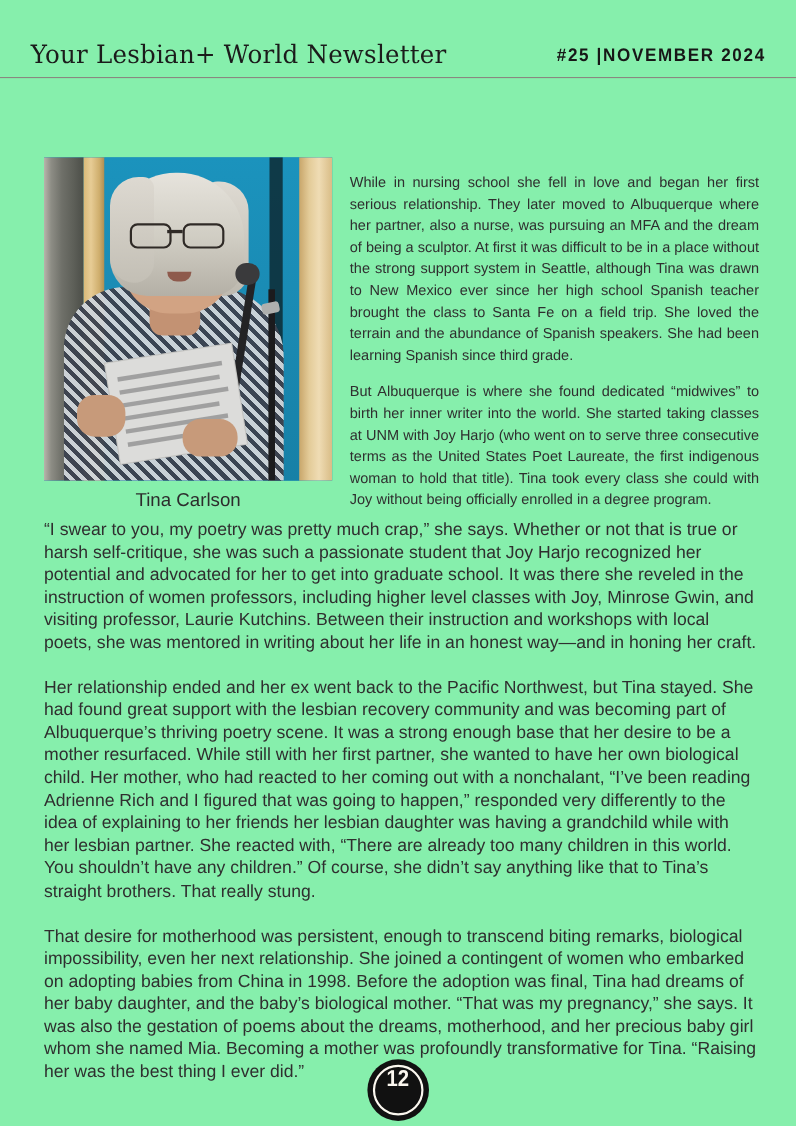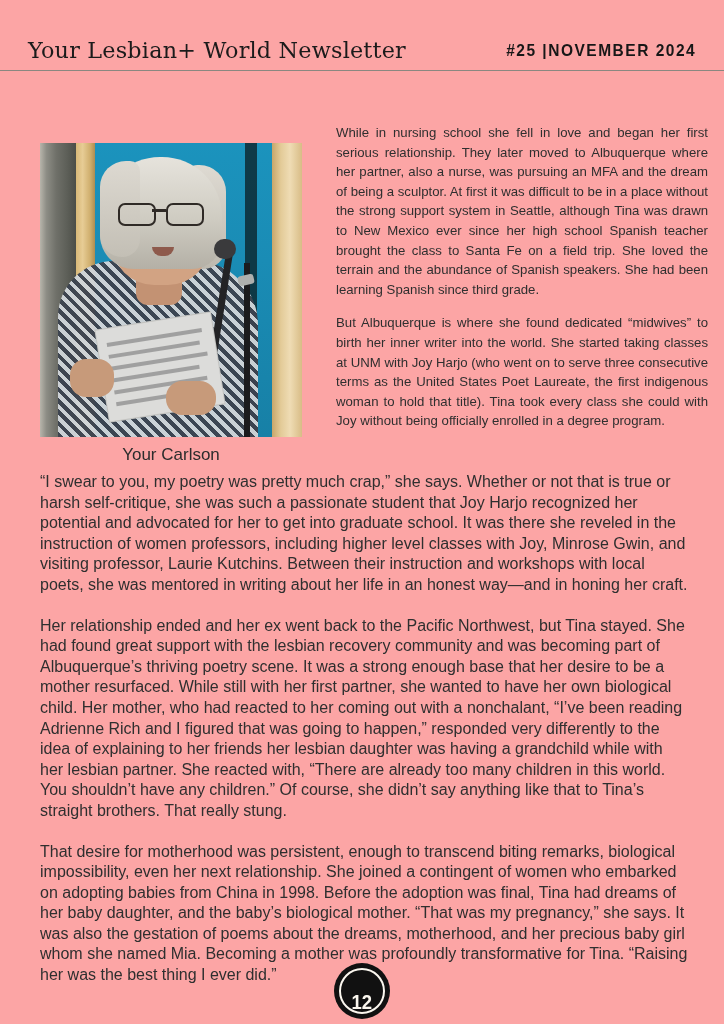--- a/index.html
+++ b/index.html
@@ -13,21 +13,21 @@
     font-family: "Liberation Sans", sans-serif;
     color: #2b2b2b;
     overflow: hidden;
     position: relative;
   }
   .page {
     width: 724px;
     height: 1024px;
     position: relative;
     box-sizing: border-box;
-    background: #fca5a5;
+    background: #86efac;
   }
 
   
   .masthead {
     position: absolute;
     left: 0;
     top: 28px;
     width: 724px;
     height: 44px;
     box-sizing: border-box;
@@ -220,23 +220,22 @@
     text-align: center;
     font-size: 17px;
     color: #2c2c2c;
     font-family: "Liberation Sans", sans-serif;
   }
 
   
   .col-text {
     position: absolute;
     left: 318px;
-    top: 123px;
+    top: 156px;
     width: 372px;
-    margin-left: 18px;
   }
   .col-text p {
     margin: 0 0 14px 0;
     font-size: 13.2px;
     line-height: 19.6px;
     text-align: justify;
     color: #2f2f2f;
   }
 
   
@@ -267,21 +266,21 @@
     display: flex;
     align-items: center;
     justify-content: center;
   }
   .page-number .ring {
     width: 42px;
     height: 42px;
     border-radius: 50%;
     border: 2.5px solid #fbf7ef;
     display: flex;
-    align-items: flex-end;
+    align-items: flex-start;
     justify-content: center;
   }
   .page-number .num {
     font-family: "Liberation Sans", sans-serif;
     font-weight: bold;
     font-size: 21px;
     color: #fbf7ef;
     line-height: 1;
     transform: scaleX(0.88);
   }
@@ -322,21 +321,21 @@
         <div class="ln" style="top:14px;width:96px"></div>
         <div class="ln" style="top:26px;width:92px"></div>
         <div class="ln" style="top:38px;width:98px"></div>
         <div class="ln" style="top:50px;width:88px"></div>
         <div class="ln" style="top:62px;width:94px"></div>
         <div class="ln" style="top:74px;width:70px"></div>
       </div>
       <div class="ph-hand-l"></div>
       <div class="ph-hand-r"></div>
     </div>
-    <div class="caption">Your Carlson</div>
+    <div class="caption">Tina Carlson</div>
   </div>
 
   <div class="col-text">
     <p>While in nursing school she fell in love and began her first serious relationship. They later moved to Albuquerque where her partner, also a nurse, was pursuing an MFA and the dream of being a sculptor. At first it was difficult to be in a place without the strong support system in Seattle, although Tina was drawn to New Mexico ever since her high school Spanish teacher brought the class to Santa Fe on a field trip. She loved the terrain and the abundance of Spanish speakers. She had been learning Spanish since third grade.</p>
     <p>But Albuquerque is where she found dedicated “midwives” to birth her inner writer into the world. She started taking classes at UNM with Joy Harjo (who went on to serve three consecutive terms as the United States Poet Laureate, the first indigenous woman to hold that title). Tina took every class she could with Joy without being officially enrolled in a degree program.</p>
   </div>
 
   <div class="body-text">
     <p>“I swear to you, my poetry was pretty much crap,” she says. Whether or not that is true or harsh self-critique, she was such a passionate student that Joy Harjo recognized her potential and advocated for her to get into graduate school. It was there she reveled in the instruction of women professors, including higher level classes with Joy, Minrose Gwin, and visiting professor, Laurie Kutchins. Between their instruction and workshops with local poets, she was mentored in writing about her life in an honest way—and in honing her craft.</p>
     <p>Her relationship ended and her ex went back to the Pacific Northwest, but Tina stayed. She had found great support with the lesbian recovery community and was becoming part of Albuquerque’s thriving poetry scene. It was a strong enough base that her desire to be a mother resurfaced. While still with her first partner, she wanted to have her own biological child. Her mother, who had reacted to her coming out with a nonchalant, “I’ve been reading Adrienne Rich and I figured that was going to happen,” responded very differently to the idea of explaining to her friends her lesbian daughter was having a grandchild while with her lesbian partner. She reacted with, “There are already too many children in this world. You shouldn’t have any children.” Of course, she didn’t say anything like that to Tina’s straight brothers. That really stung.</p>

